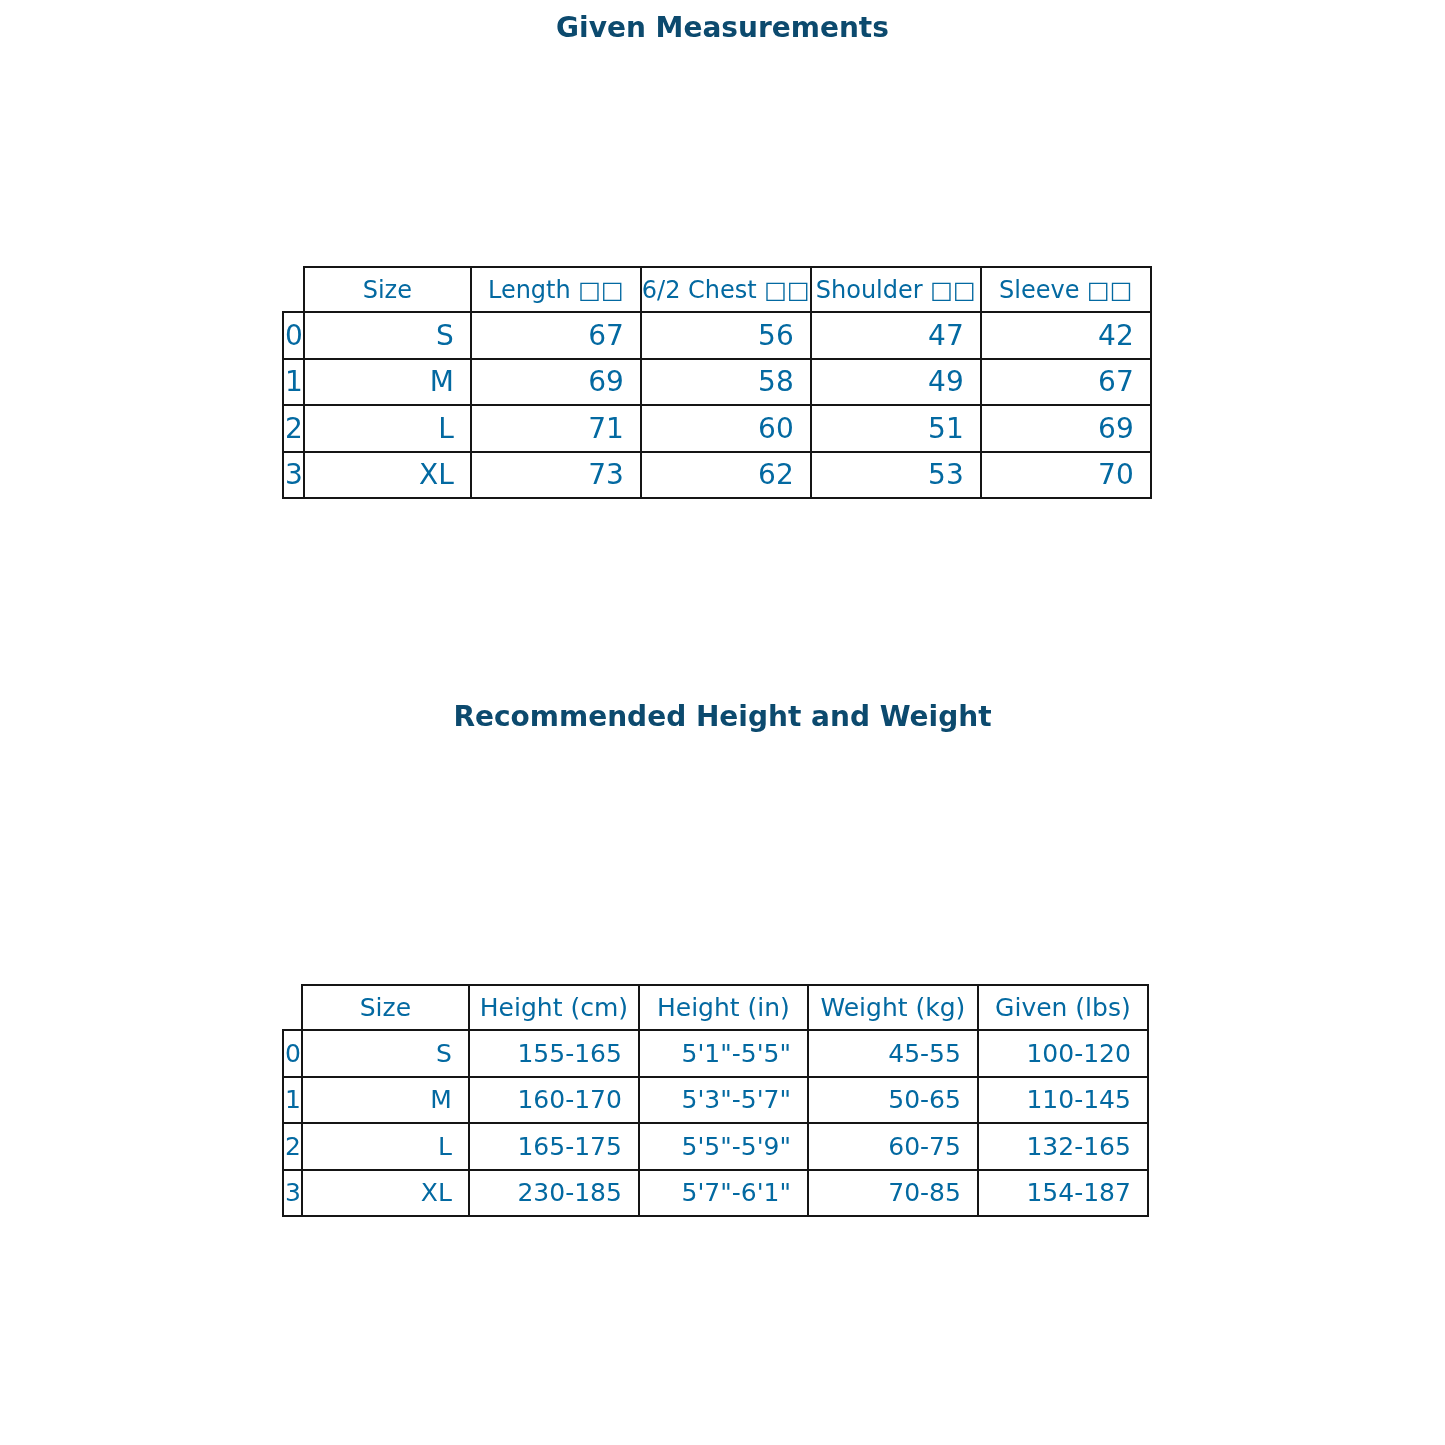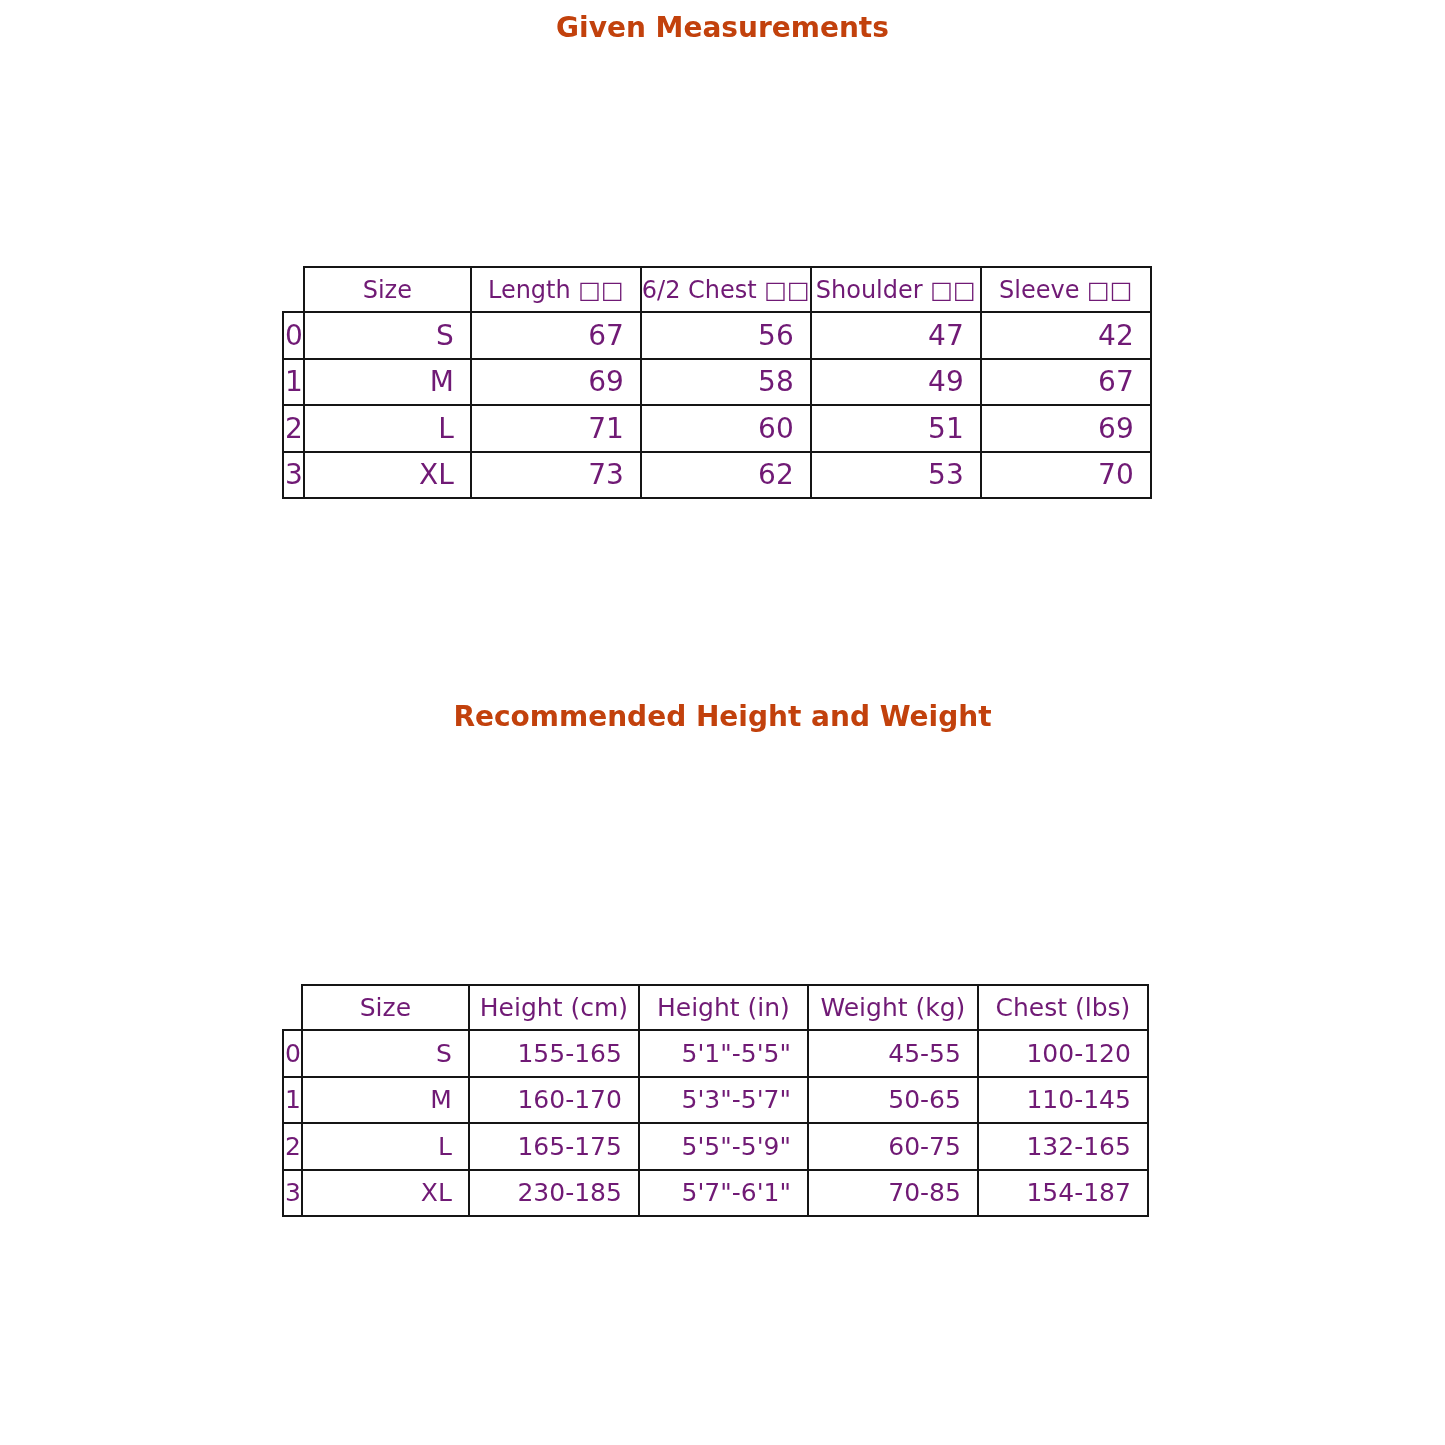--- a/index.html
+++ b/index.html
@@ -16,30 +16,30 @@
     color: #3a3a3a;
   }
   .fig-title {
     position: absolute;
     left: 0;
     width: 1445px;
     text-align: center;
     font-weight: bold;
     font-size: 28px;
     line-height: 34px;
-    color: #c2410c;
+    color: #0c4a6e;
   }
   #title1 { top: 11px; }
   #title2 { top: 700px; }
 
   table.mpl {
     position: absolute;
     border-collapse: collapse;
     table-layout: fixed;
-    color: #701a75;
+    color: #0369a1;
   }
   #table1 { left: 282px; top: 266px; }
   #table2 { left: 282px; top: 984px; }
 
   table.mpl col.c-idx  { width: 17px; }
   table.mpl col.c-size { width: 167px; }
   table.mpl col.c-a    { width: 170px; }
   table.mpl col.c-b    { width: 169px; }
 
   table.mpl th, table.mpl td {
@@ -146,21 +146,21 @@
       <col class="c-a">
       <col class="c-a">
   </colgroup>
   <thead>
     <tr>
       <th class="corner"></th>
       <th>Size</th>
       <th>Height (cm)</th>
       <th>Height (in)</th>
       <th>Weight (kg)</th>
-      <th>Chest (lbs)</th>
+      <th>Given (lbs)</th>
     </tr>
   </thead>
   <tbody>
     <tr>
       <td class="idx">0</td>
       <td class="val">S</td>
       <td class="val">155-165</td>
       <td class="val">5'1"-5'5"</td>
       <td class="val">45-55</td>
       <td class="val">100-120</td>

